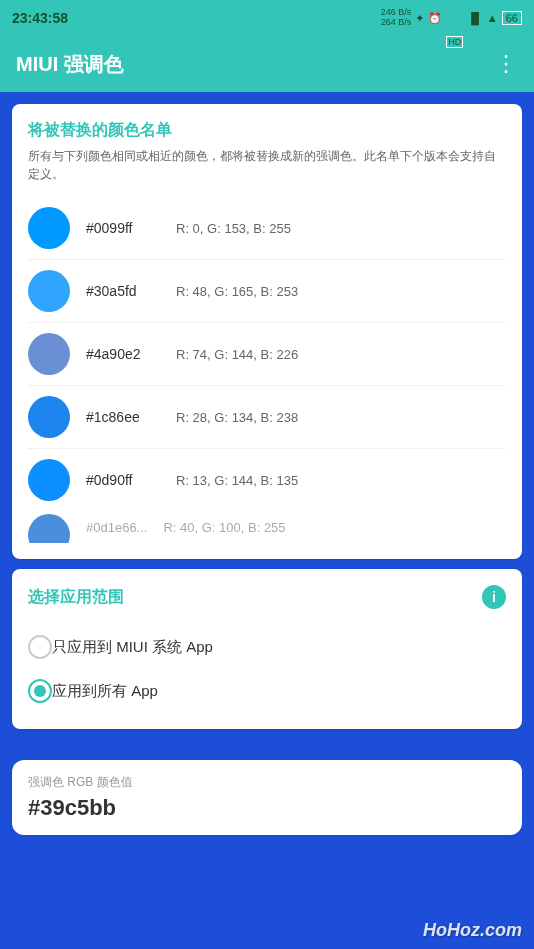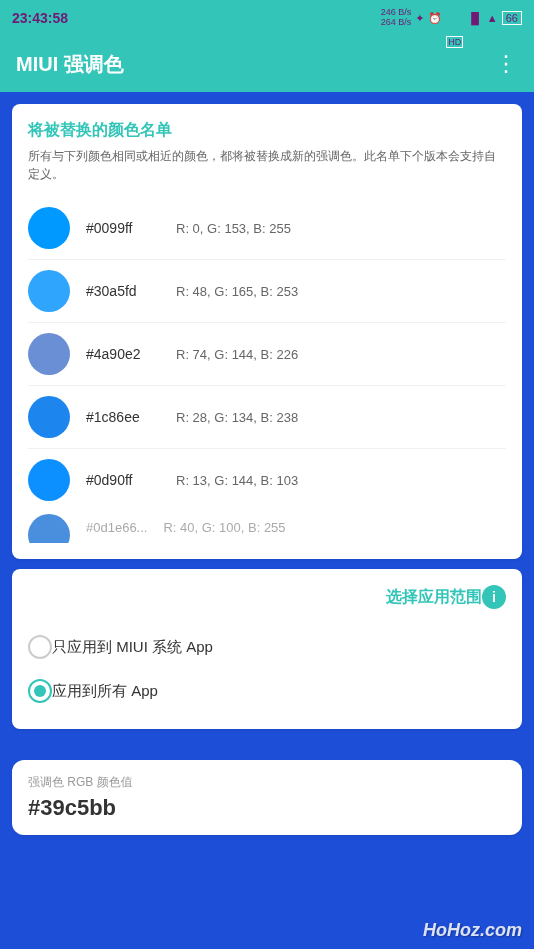--- a/index.html
+++ b/index.html
@@ -7,21 +7,21 @@
       width: 534px;
       min-height: 949px;
       font-family: 'Arial', sans-serif;
       background: #f0f0f0;
       position: relative;
     }
 
     
     .status-bar {
       background: #33c5b8;
-      color: #701a75;
+      color: #14532d;
       height: 36px;
       display: flex;
       align-items: center;
       justify-content: space-between;
       padding: 0 12px;
       font-size: 13px;
       font-weight: 500;
     }
     .status-bar-time { font-size: 14px; font-weight: bold; }
     .status-bar-right {
@@ -131,21 +131,21 @@
     .scope-section {
       background: white;
       border-radius: 8px;
       padding: 16px;
       margin-bottom: 10px;
       box-shadow: 0 1px 3px rgba(0,0,0,0.1);
     }
     .scope-header {
       display: flex;
       align-items: center;
-      justify-content: flex-end;
+      justify-content: space-between;
       margin-bottom: 16px;
     }
     .scope-title {
       color: #33c5b8;
       font-size: 16px;
       font-weight: bold;
     }
     .info-icon {
       width: 24px;
       height: 24px;
@@ -270,21 +270,21 @@
       <div class="color-rgb">R: 74, G: 144, B: 226</div>
     </div>
         <div class="color-row">
       <div class="color-circle" style="background:#1c86ee;"></div>
       <div class="color-hex">#1c86ee</div>
       <div class="color-rgb">R: 28, G: 134, B: 238</div>
     </div>
         <div class="color-row">
       <div class="color-circle" style="background:#0d90ff;"></div>
       <div class="color-hex">#0d90ff</div>
-      <div class="color-rgb">R: 13, G: 144, B: 103</div>
+      <div class="color-rgb">R: 13, G: 144, B: 135</div>
     </div>
       </div>
 
     <div class="color-row-partial">
       <div class="color-circle-partial" style="background:#4a8fde;"></div>
       <span style="color:#aaa; font-size:13px;">#0d1e66...</span>
       <span style="color:#aaa; font-size:13px; margin-left:16px;">R: 40, G: 100, B: 255</span>
     </div>
   </div>
 

